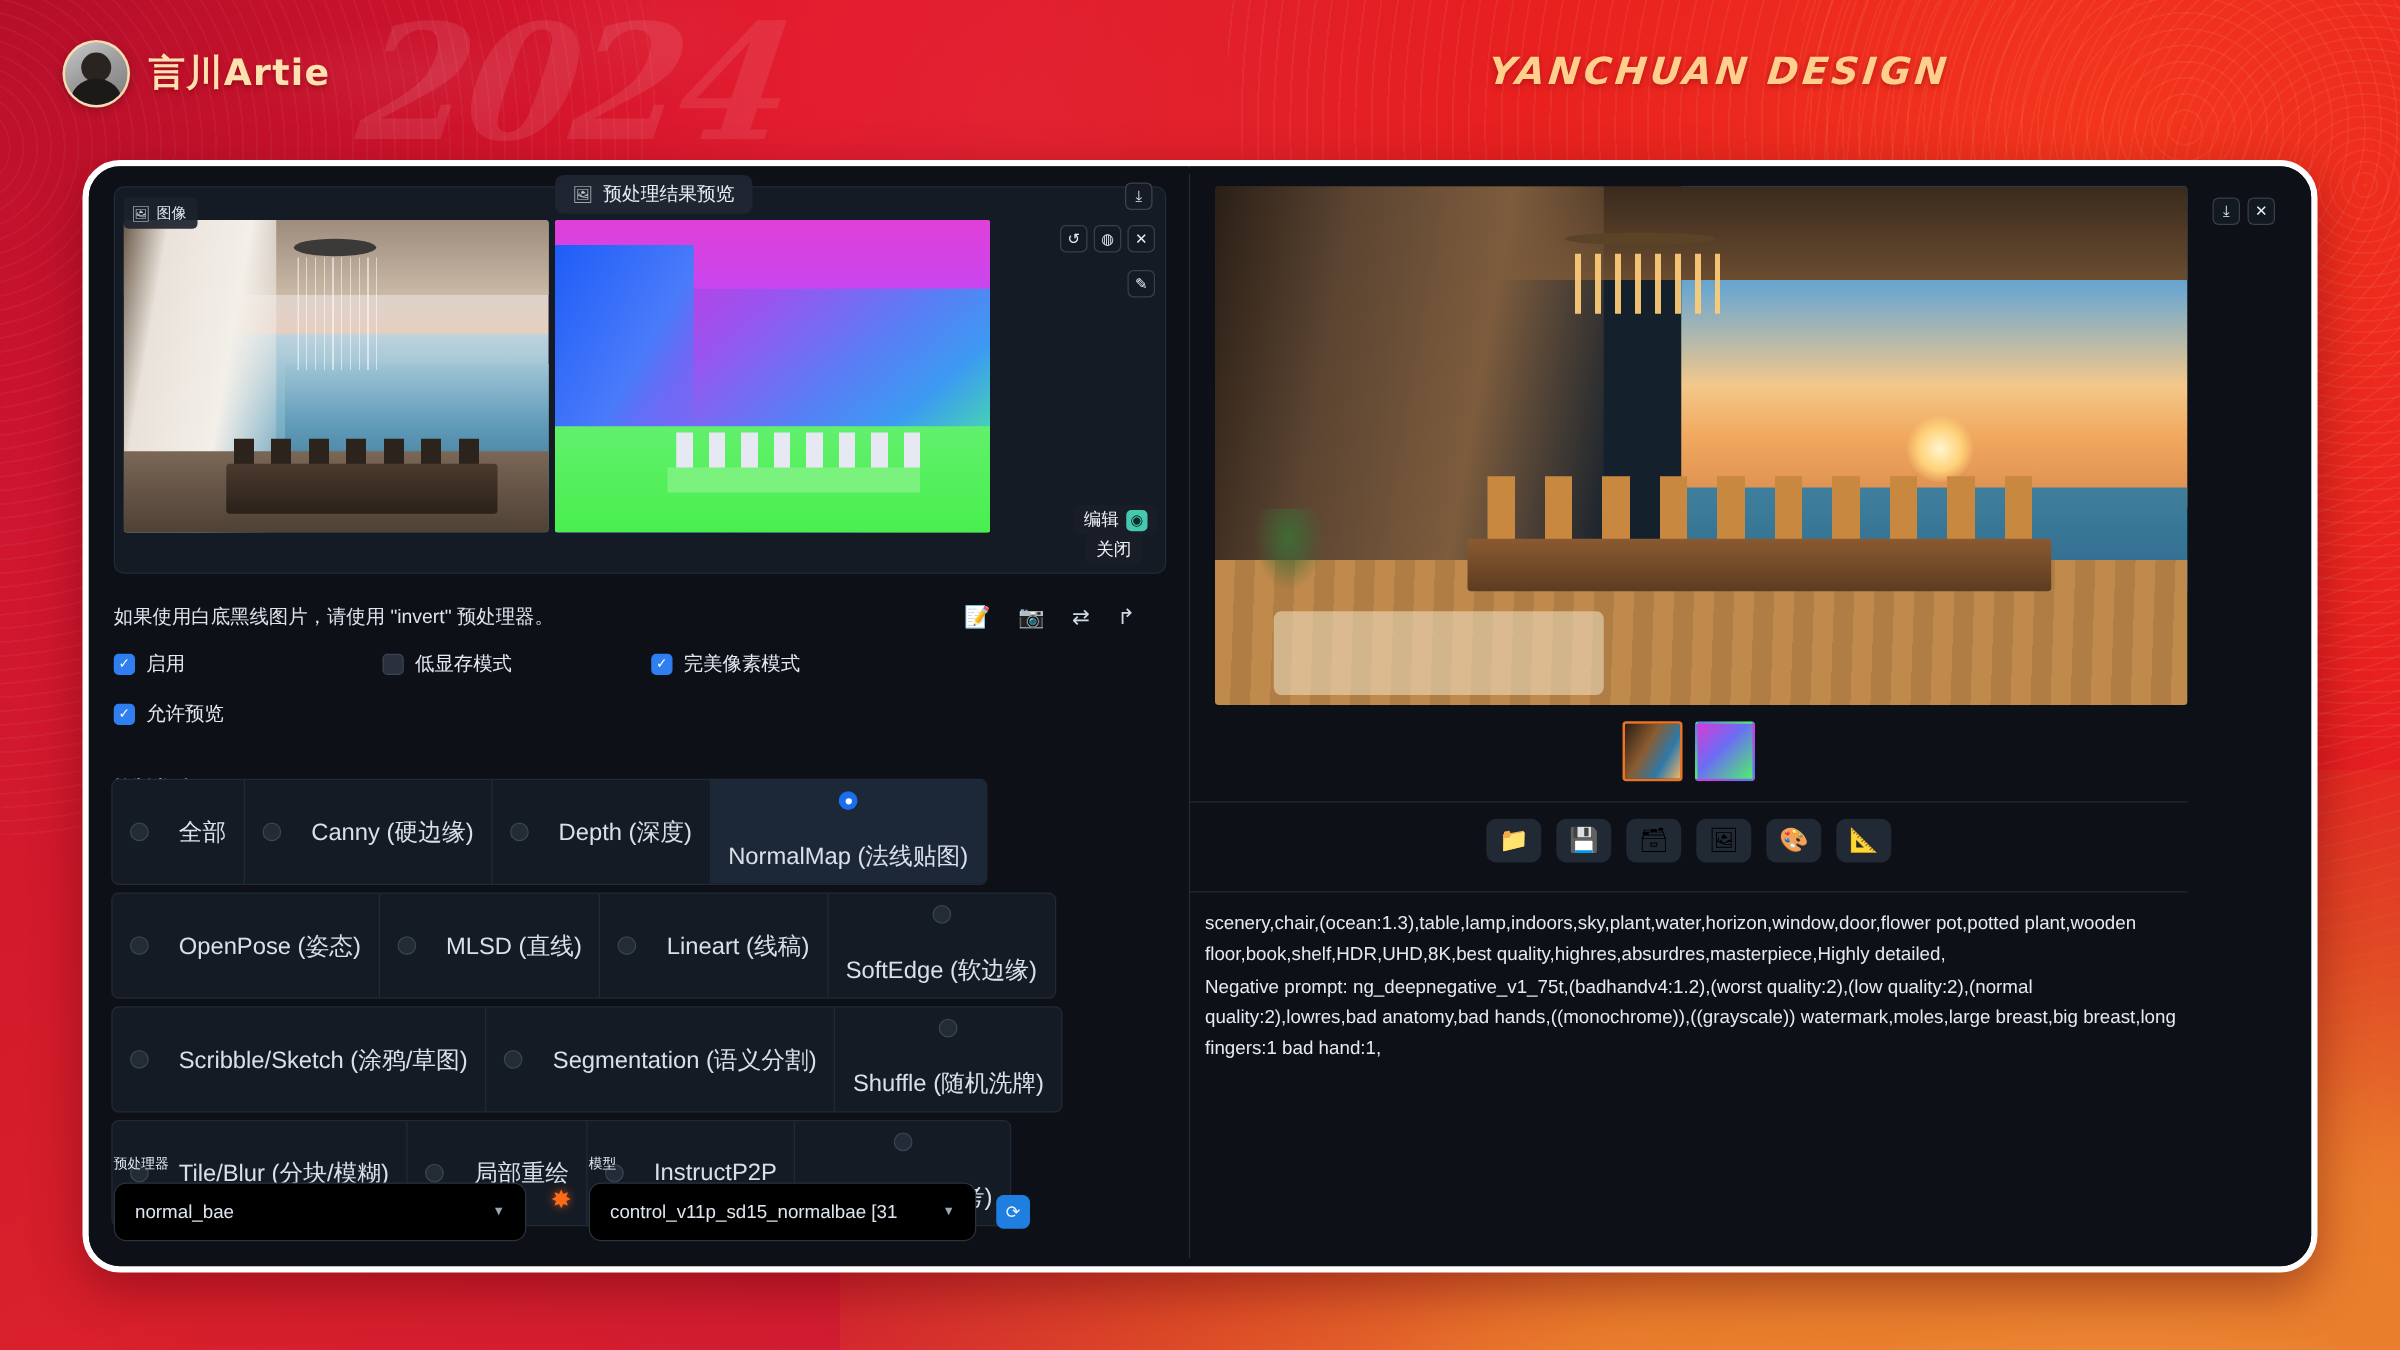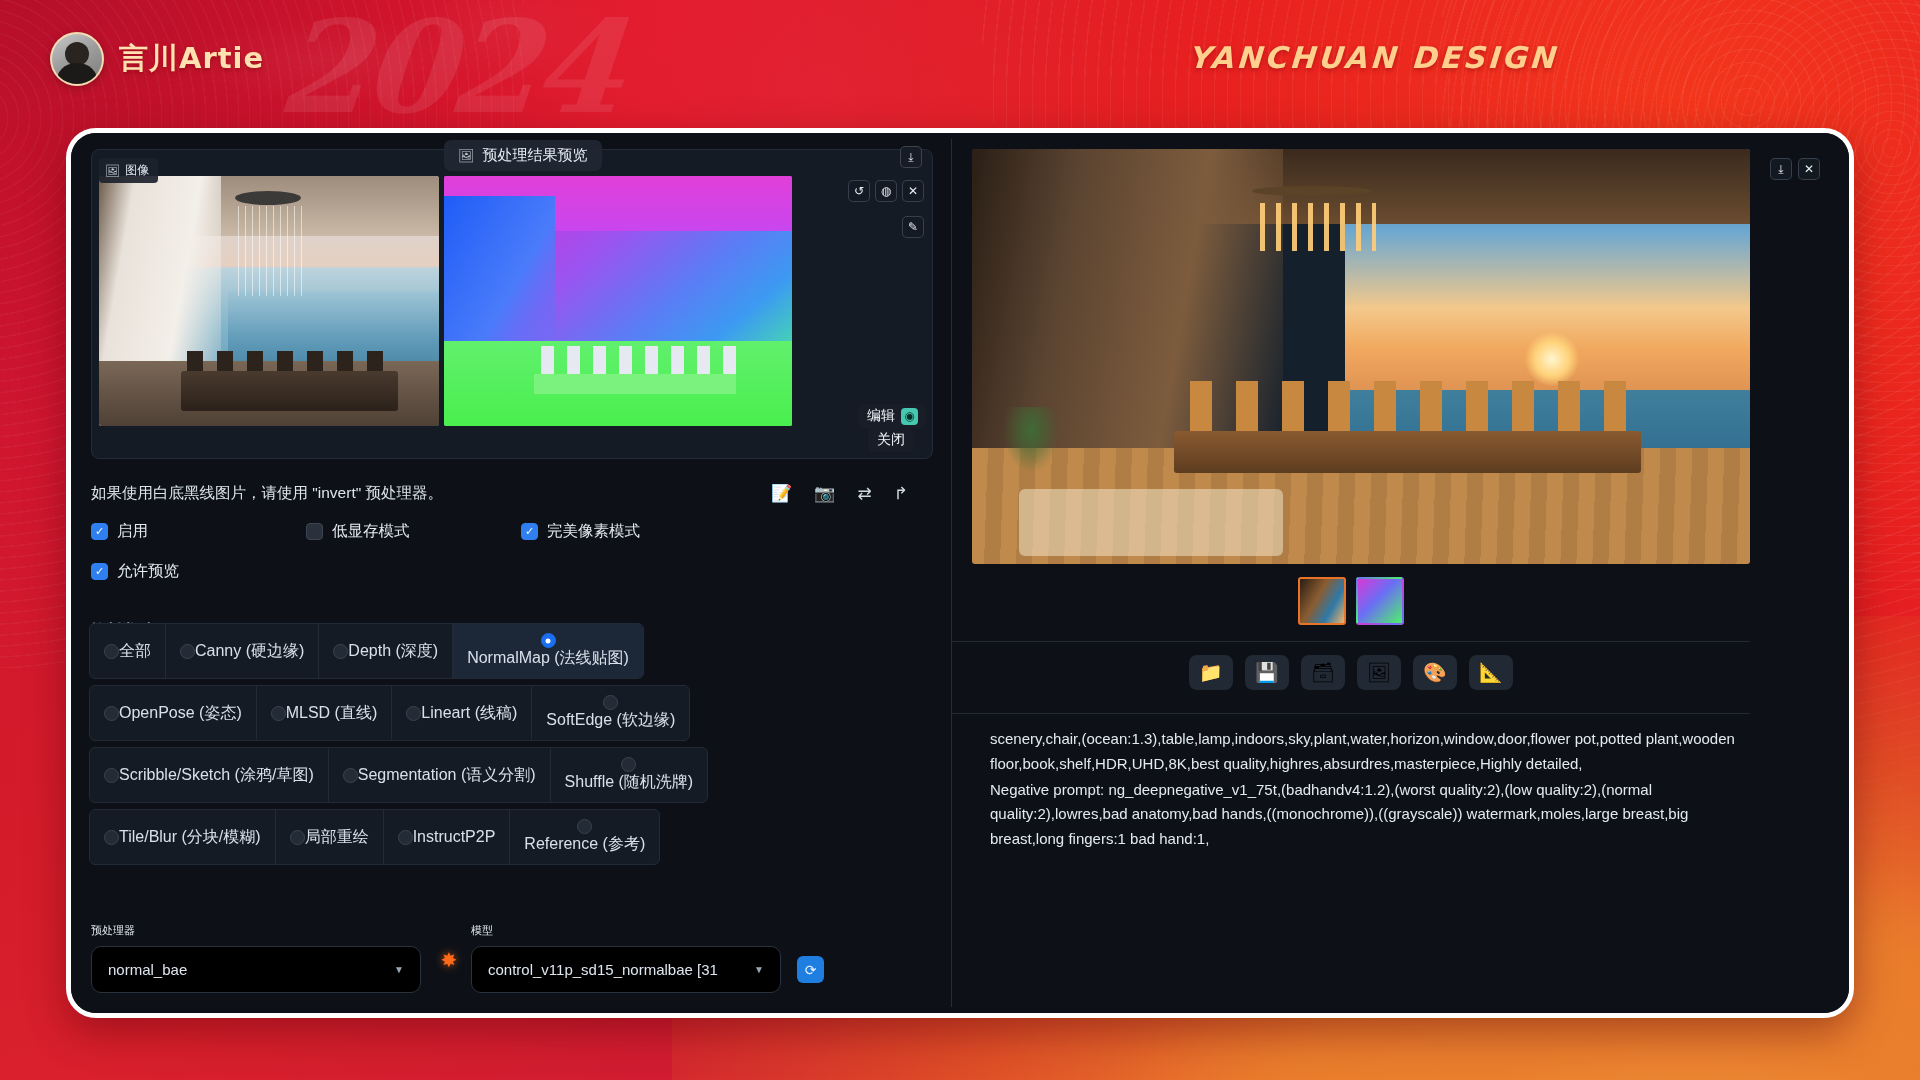--- a/index.html
+++ b/index.html
@@ -308,23 +308,23 @@
   
   .sec-label { position: absolute; left: 20px; color: #e1e7ef; font-size: 15px; }
   .sec-label.ctype { top: 488px; font-weight: bold; }
   .radio-groups { position: absolute; left: 18px; top: 490px; width: 850px; }
   .r-group {
     display: flex; margin-bottom: 6px; align-items: stretch;
     background: #151b24; border: 1px solid #222a35; border-radius: 6px;
     width: max-content; overflow: hidden;
   }
   .r-item {
-    display: flex; align-items: center; gap: 0;
+    display: flex; align-items: center; gap: 24px;
     padding: 9px 14px; cursor: pointer;
-    color: #d8e0ea; font-size: 16px; white-space: nowrap;
+    color: #d8e0ea; font-size: 19px; white-space: nowrap;
     border-right: 1px solid #222a35;
   }
   .r-item:last-child { border-right: none; flex-direction: column; }
   .r-item .dot {
     width: 15px; height: 15px; border-radius: 50%;
     background: #232b36; border: 1px solid #3a4450;
     flex: none; position: relative;
   }
   .r-item.on { background: #1c2737; }
   .r-item.on .dot { background: #1a6ef0; border-color: #1a6ef0; }
@@ -420,21 +420,21 @@
     font-size: 19px; cursor: pointer; line-height: 1;
   }
   .divider-h2 { position: absolute; left: 0; top: 580px; width: 798px; height: 1px; background: #232a35; }
 
   .prompt-box {
     position: absolute; left: 12px; top: 594px;
     width: 790px;
     color: #e4eaf2; font-size: 15px; line-height: 1.65;
     word-break: break-word;
   }
-  .prompt-box p { margin-bottom: 1px; margin-left: 26px; }
+  .prompt-box p { margin-bottom: 1px; }
 </style>
 </head>
 <body>
 
 <div id="bg-wrap">
   <div class="bg-base"></div>
   <div class="bg-dark-tl"></div>
   <div class="bg-rings2"></div>
   <div class="bg-rings"></div>
   <div class="bg-rings3"></div>

